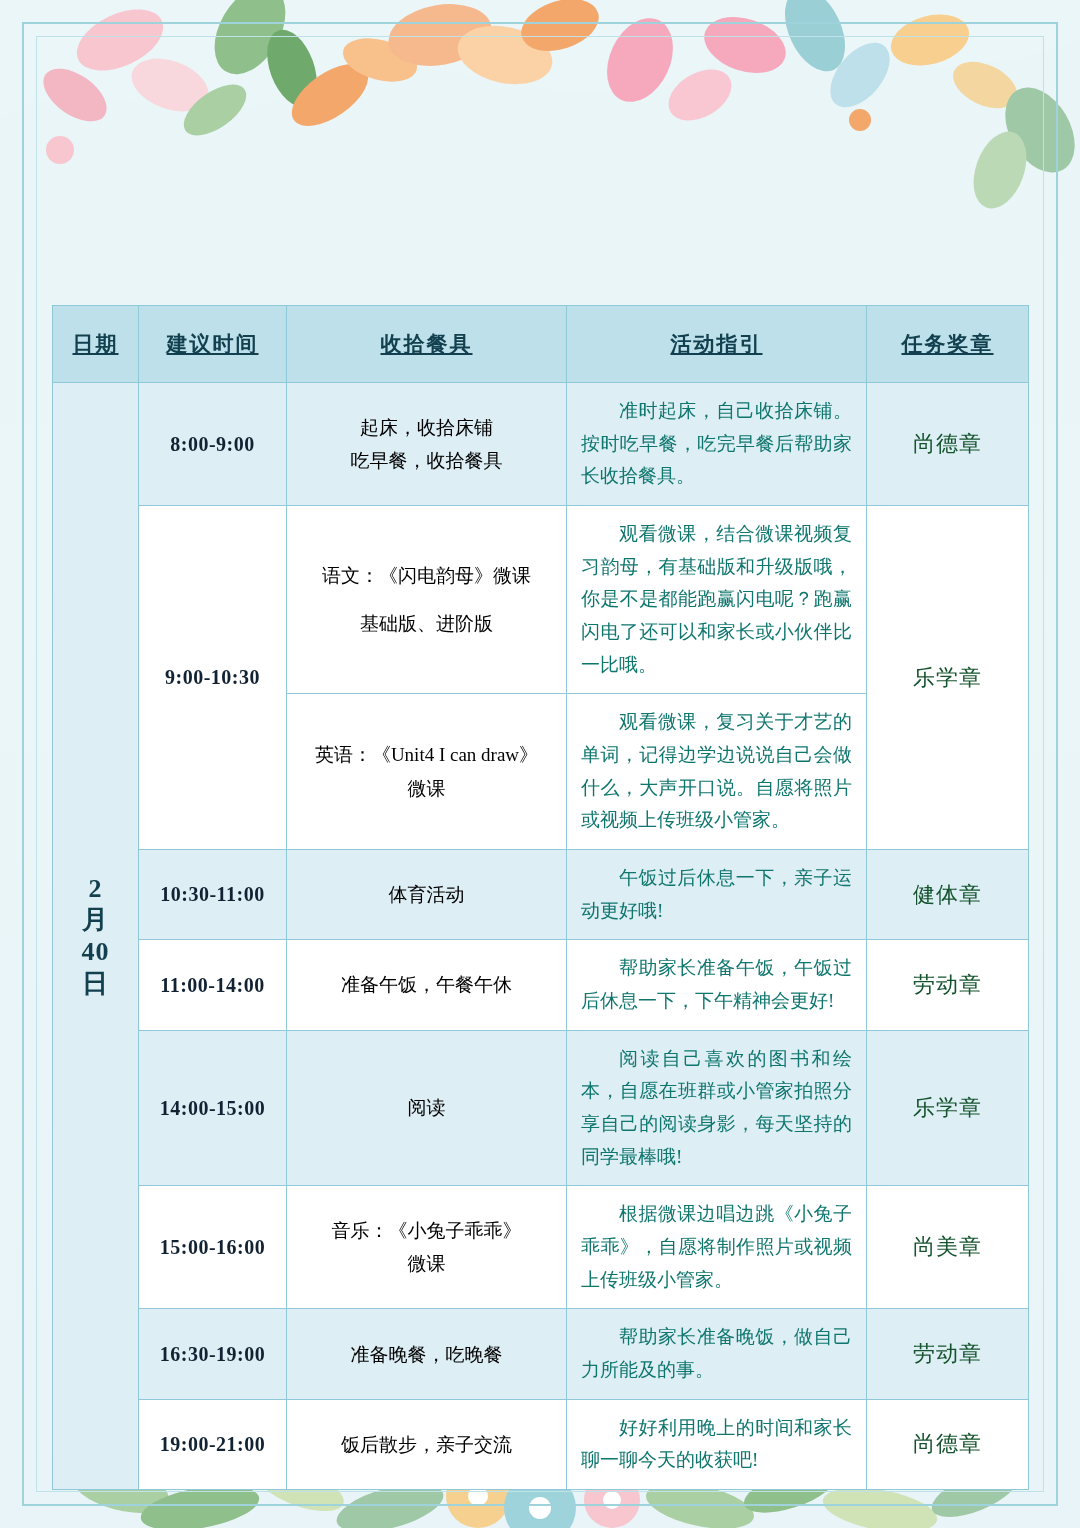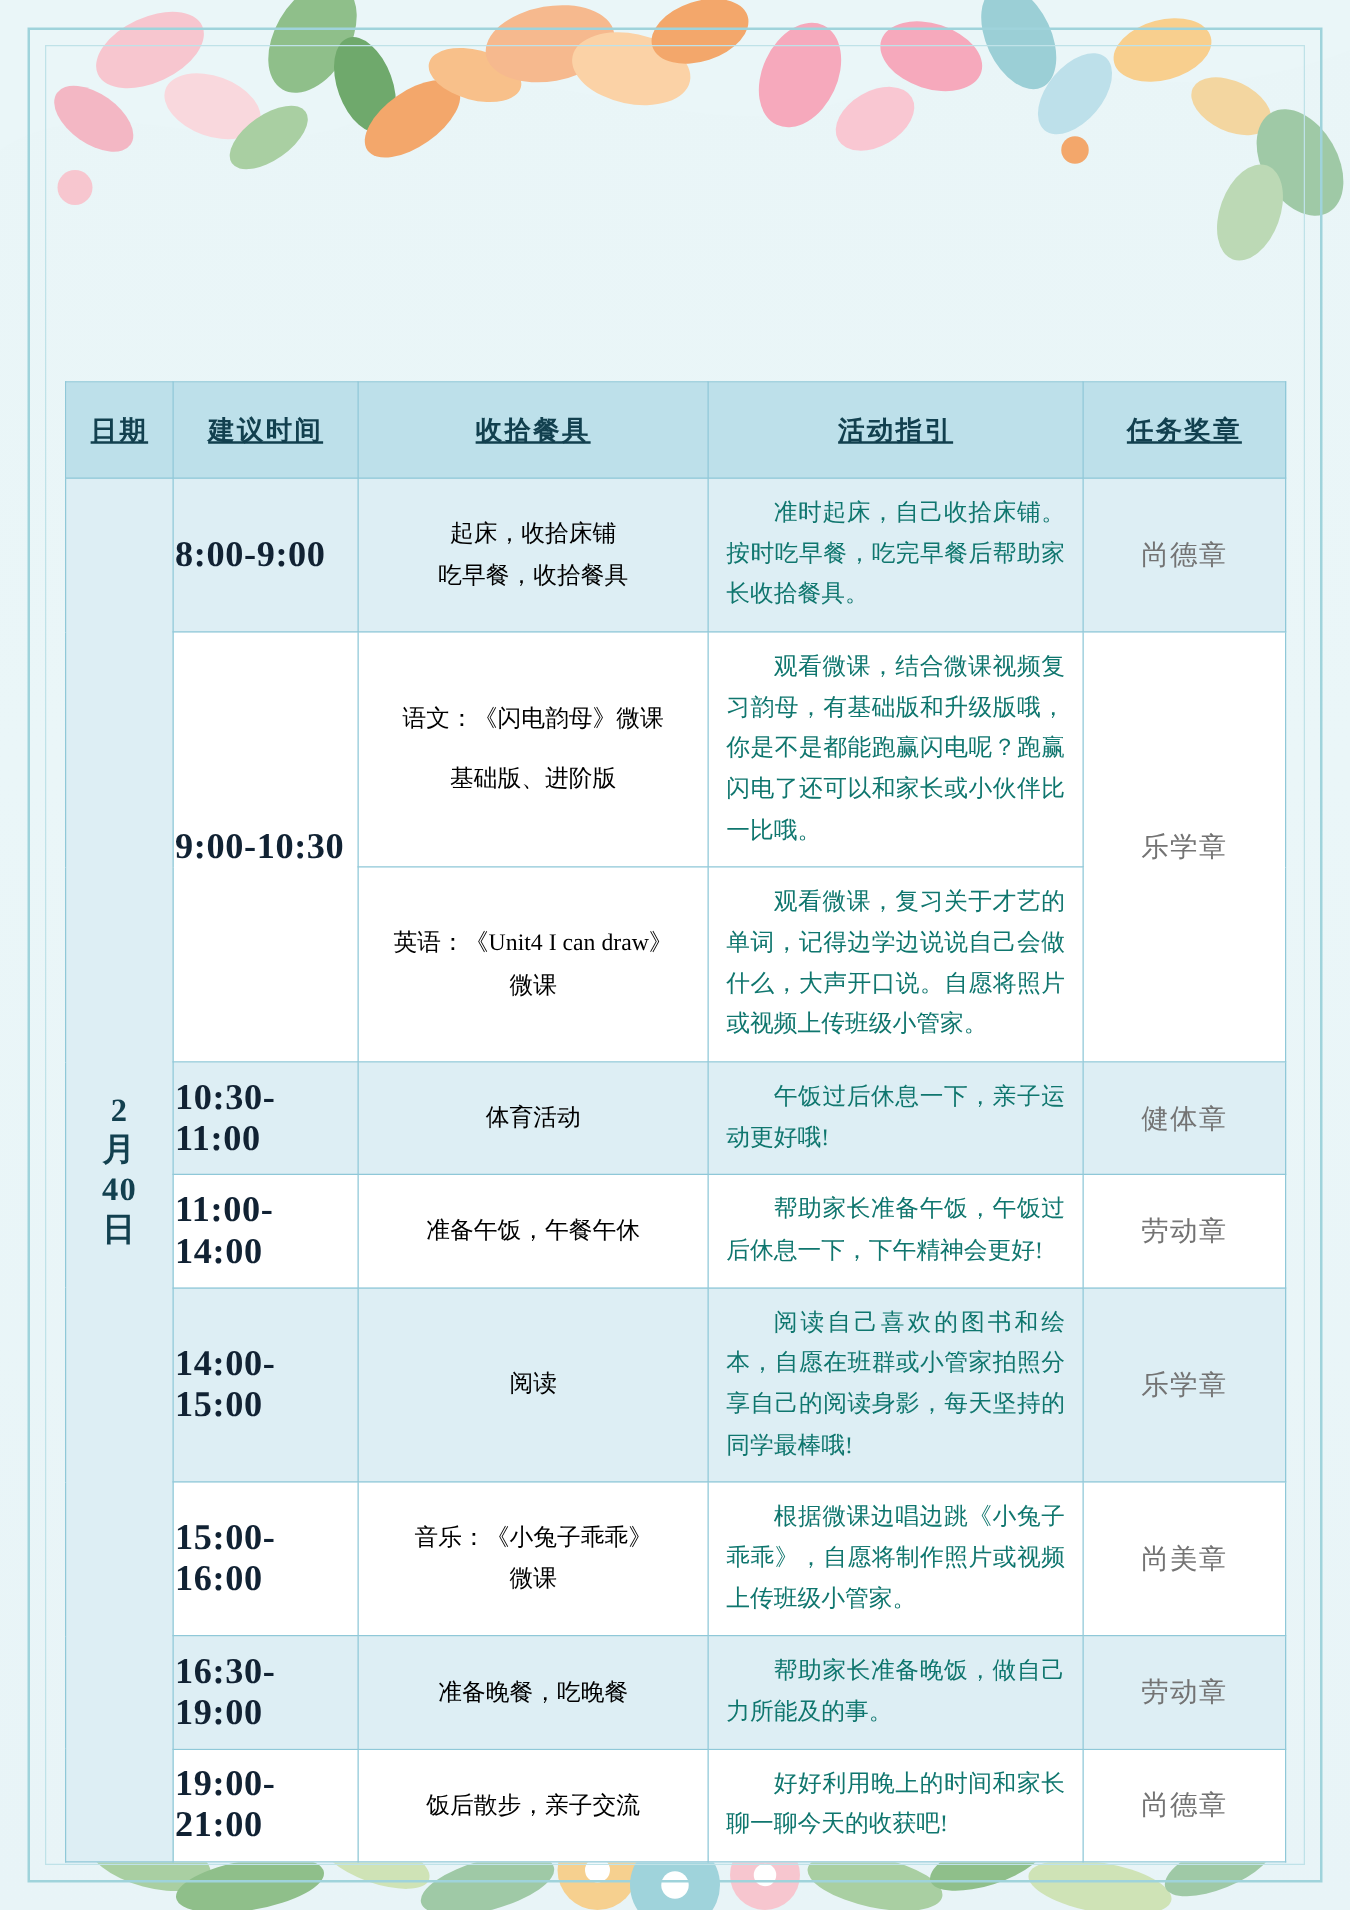--- a/index.html
+++ b/index.html
@@ -89,22 +89,22 @@
     text-align: center;
     font-size: 26px;
     font-weight: bold;
     color: #12404f;
     line-height: 1.22;
     letter-spacing: 1px;
   }
   td.date-cell span { display: block; }
 
   td.time {
-    text-align: left;
-    font-size: 29px;
+    text-align: center;
+    font-size: 20px;
     font-weight: bold;
     color: #123;
     letter-spacing: 0.5px;
   }
   td.content {
     text-align: center;
     font-size: 19px;
     color: #000000;
     line-height: 1.75;
     padding: 10px 0;
@@ -114,21 +114,21 @@
     font-size: 19px;
     color: #0f766e;
     line-height: 1.72;
     padding: 12px 14px;
     text-indent: 2em;
     text-align: justify;
   }
   td.badge {
     text-align: center;
     font-size: 22px;
-    color: #737373;
+    color: #14532d;
     letter-spacing: 1px;
     margin-left: 28px;
   }
   tr.row-tint td { background: #ddeef4; }
   tr.row-plain td { background: #ffffff; }
   td.plain { background: #ffffff !important; }
 </style>
 </head>
 <body>
 

